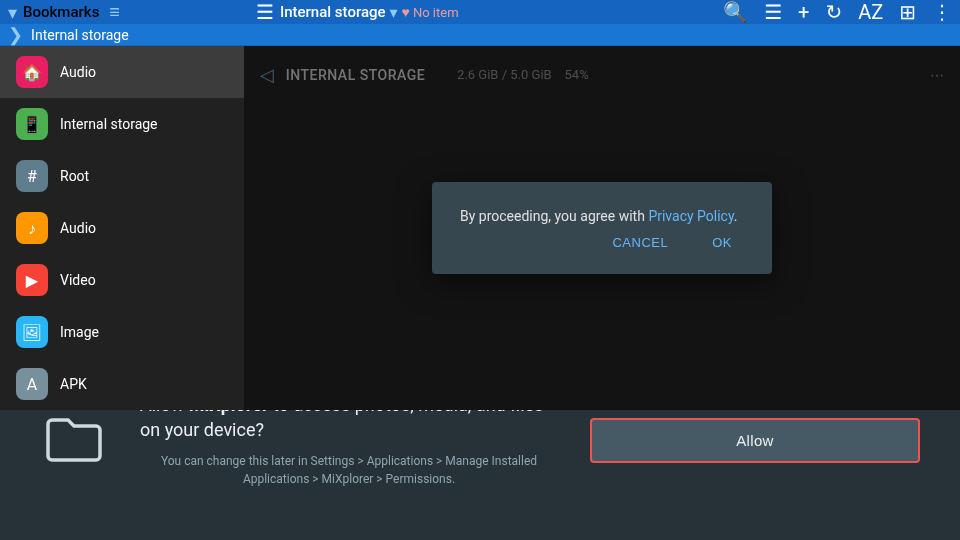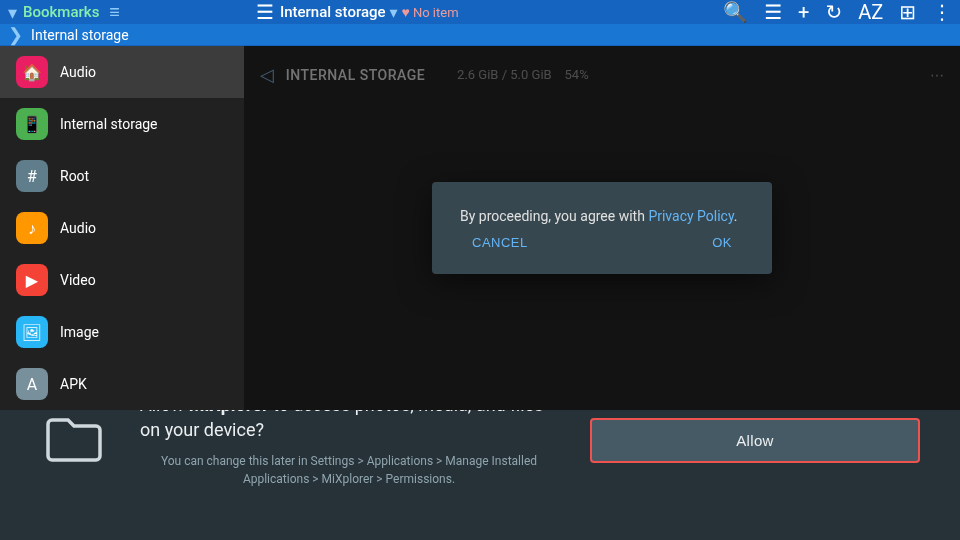--- a/index.html
+++ b/index.html
@@ -35,21 +35,21 @@
       align-items: center;
       gap: 6px;
       min-width: 240px;
     }
     .toolbar-left .chevron-icon {
       color: #90caf9;
       font-size: 18px;
       cursor: pointer;
     }
     .toolbar-left .bookmarks-label {
-      color: #86efac;
+      color: #000000;
       font-size: 15px;
       font-weight: 500;
     }
     .toolbar-left .sort-icon {
       color: #90caf9;
       font-size: 18px;
       margin-left: 4px;
     }
 
     .toolbar-center {
@@ -219,22 +219,22 @@
       color: #e0e0e0;
       font-size: 14px;
       line-height: 1.5;
     }
     .dialog-link {
       color: #64b5f6;
       text-decoration: none;
     }
     .dialog-actions {
       display: flex;
-      justify-content: space-between;
-      gap: 12px;
+      justify-content: flex-end;
+      gap: 20px;
     }
     .dialog-btn {
       background: transparent;
       border: none;
       color: #64b5f6;
       font-size: 13px;
       font-weight: 500;
       letter-spacing: 0.5px;
       padding: 8px 12px;
       cursor: pointer;

